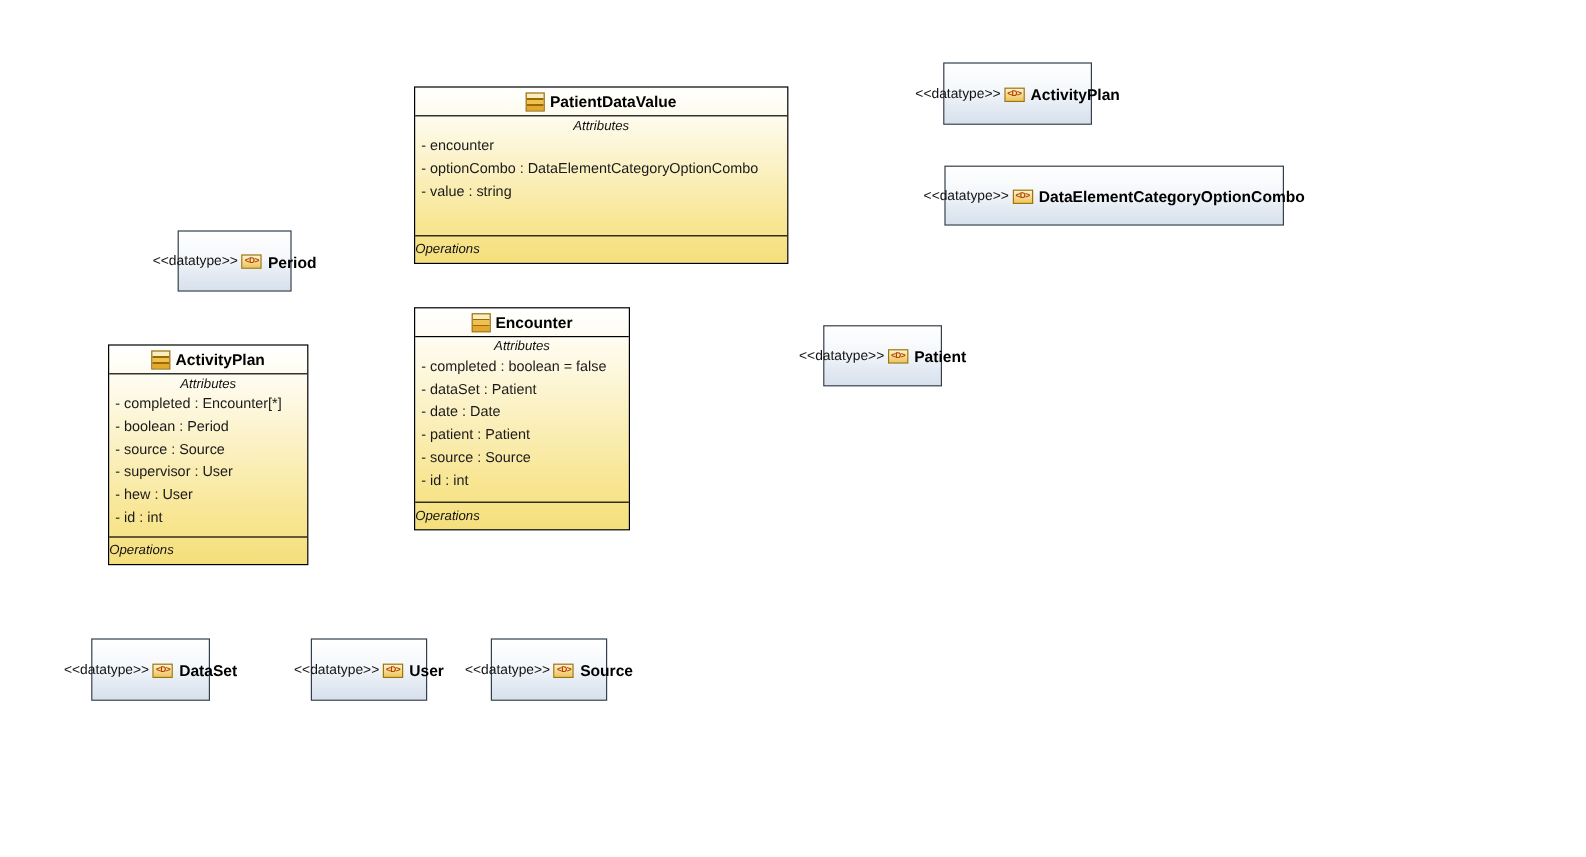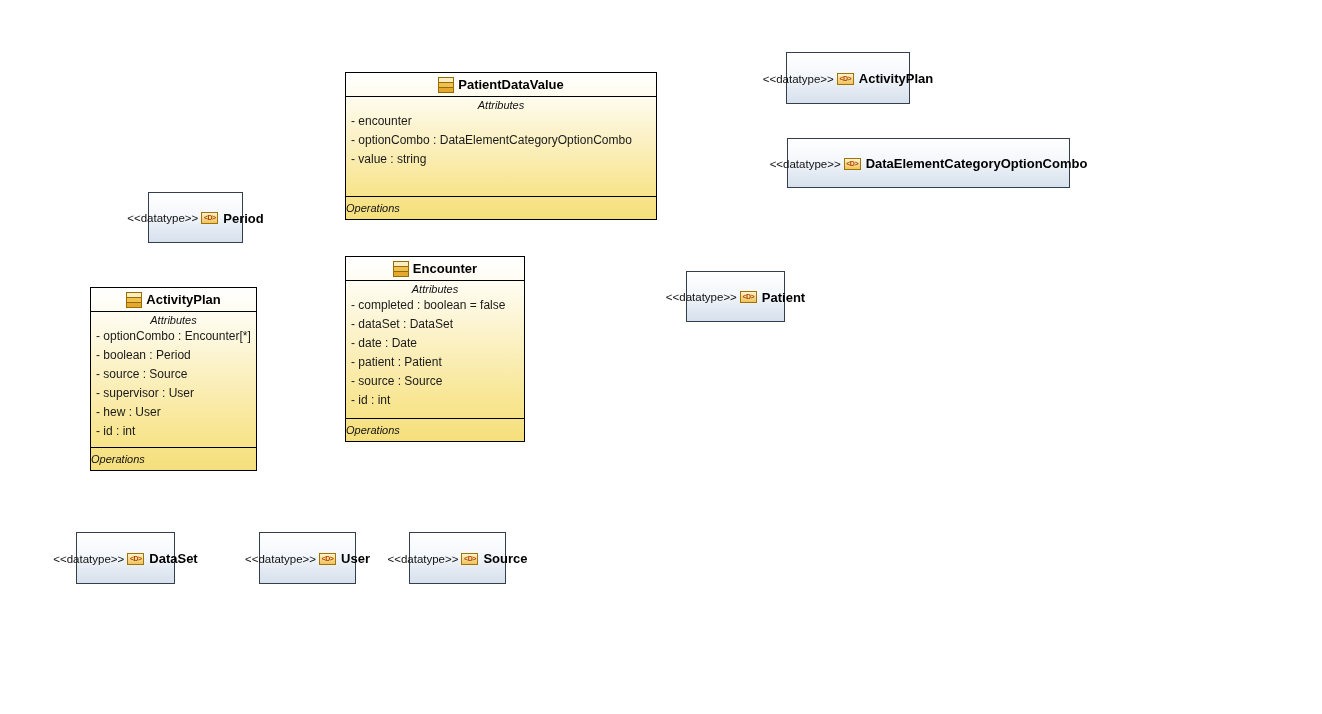--- a/index.html
+++ b/index.html
@@ -162,41 +162,41 @@
     </div>
   </div>
 
   <div class="uml-class" id="node-activityplan">
     <div class="cls-title">
       <span class="class-icon"></span>
       <span class="cls-name">ActivityPlan</span>
     </div>
     <div class="cls-attrs">
       <div class="comp-label">Attributes</div>
-      <div class="attr-line">- optionCombo : Encounter[*]</div>
+      <div class="attr-line">- completed : Encounter[*]</div>
       <div class="attr-line">- boolean : Period</div>
       <div class="attr-line">- source : Source</div>
       <div class="attr-line">- supervisor : User</div>
       <div class="attr-line">- hew : User</div>
       <div class="attr-line">- id : int</div>
     </div>
     <div class="cls-ops">
       <span class="comp-label">Operations</span>
     </div>
   </div>
 
   <div class="uml-class" id="node-encounter">
     <div class="cls-title">
       <span class="class-icon"></span>
       <span class="cls-name">Encounter</span>
     </div>
     <div class="cls-attrs">
       <div class="comp-label">Attributes</div>
       <div class="attr-line">- completed : boolean = false</div>
-      <div class="attr-line">- dataSet : DataSet</div>
+      <div class="attr-line">- dataSet : Patient</div>
       <div class="attr-line">- date : Date</div>
       <div class="attr-line">- patient : Patient</div>
       <div class="attr-line">- source : Source</div>
       <div class="attr-line">- id : int</div>
     </div>
     <div class="cls-ops">
       <span class="comp-label">Operations</span>
     </div>
   </div>
 

